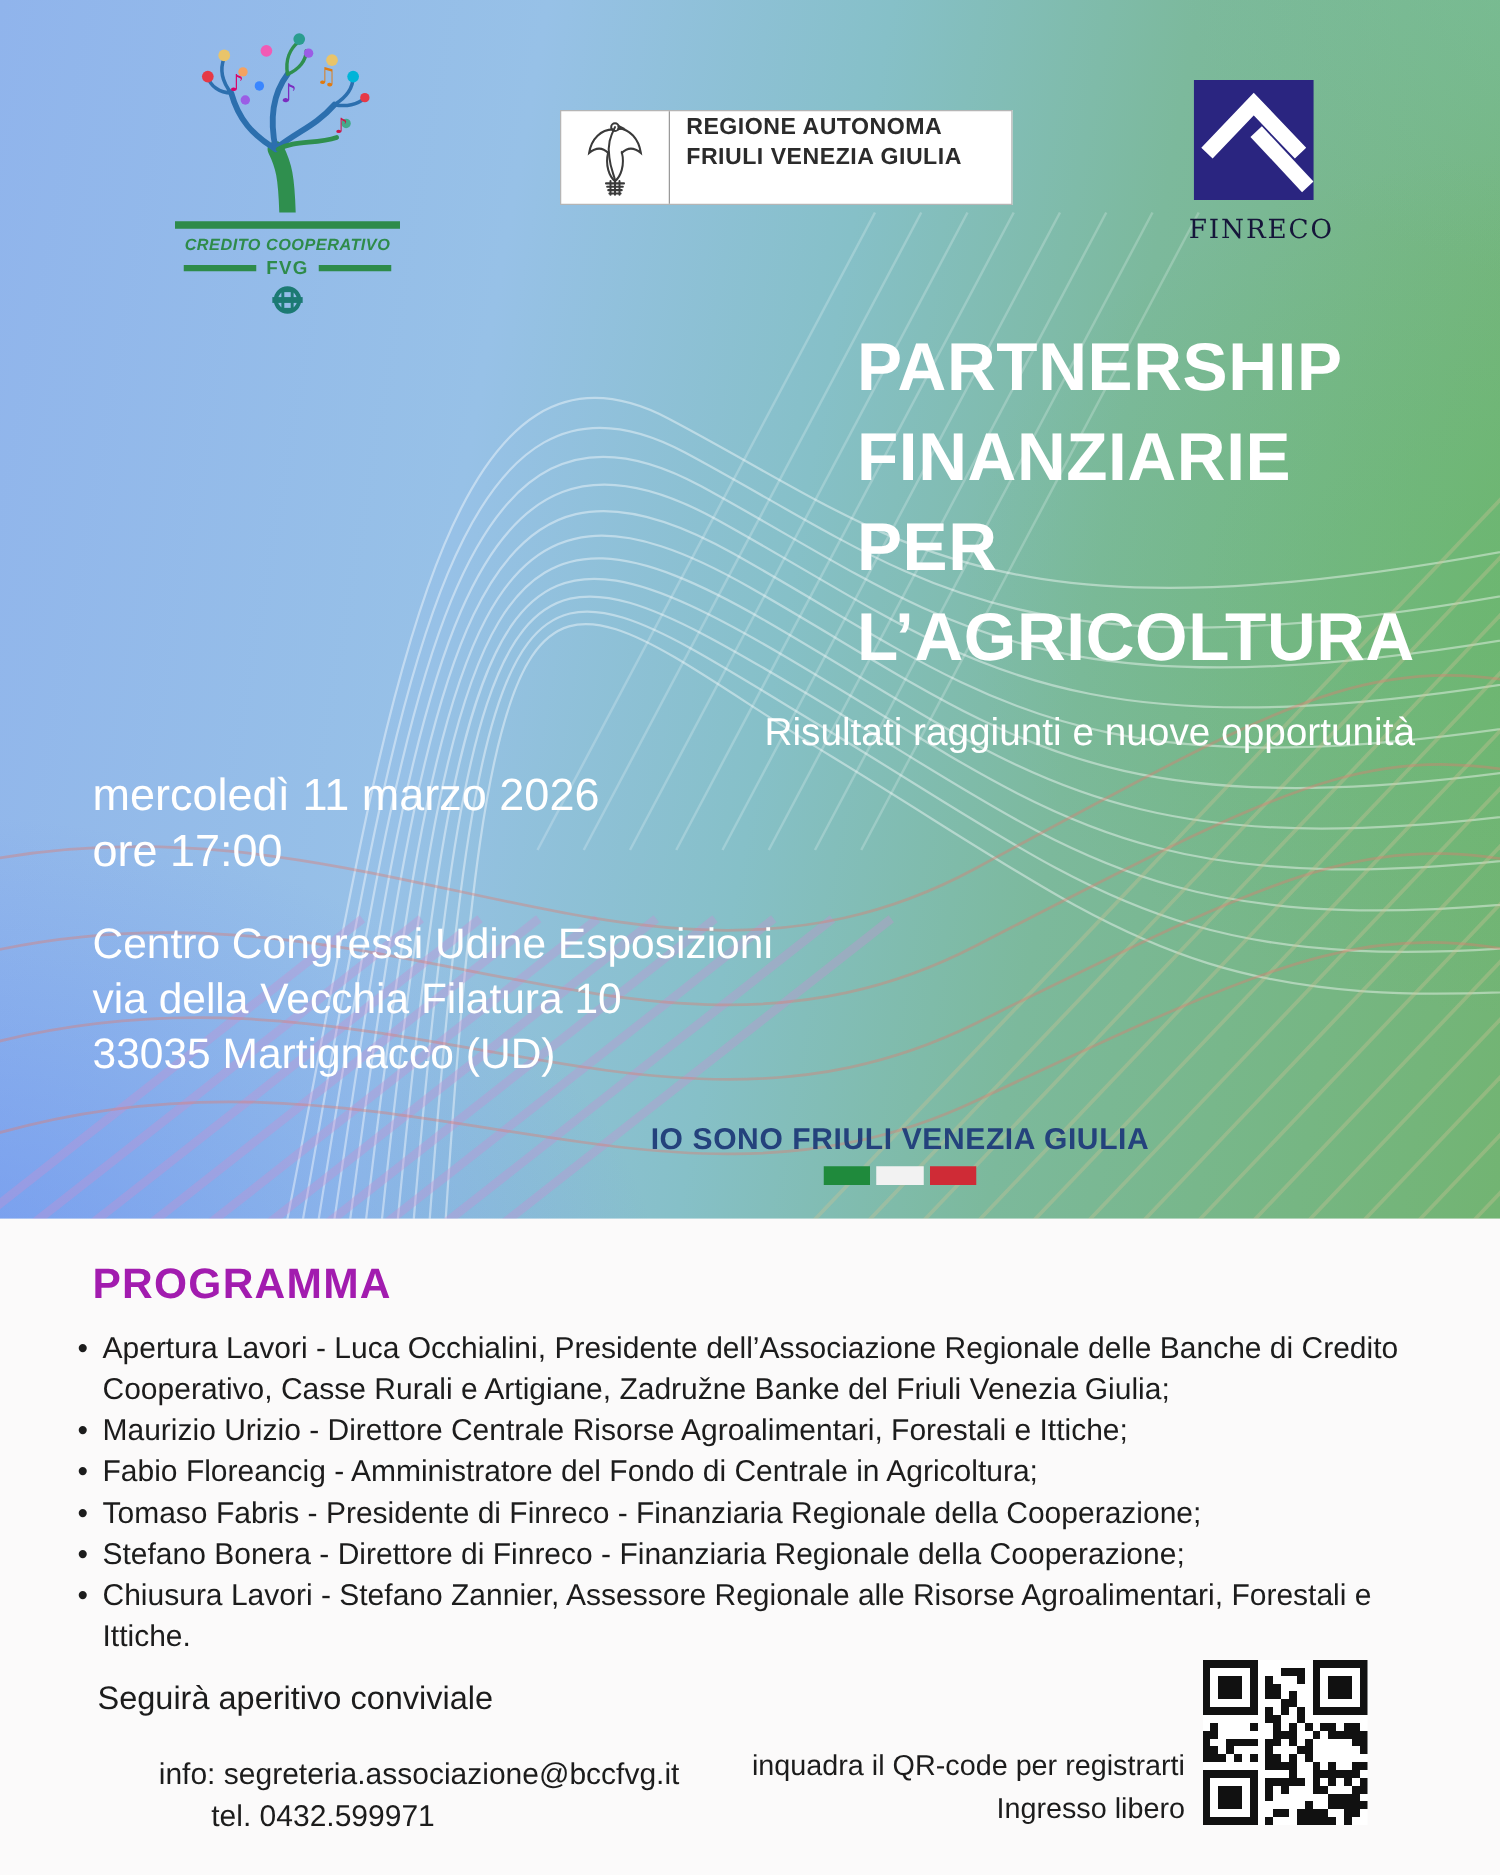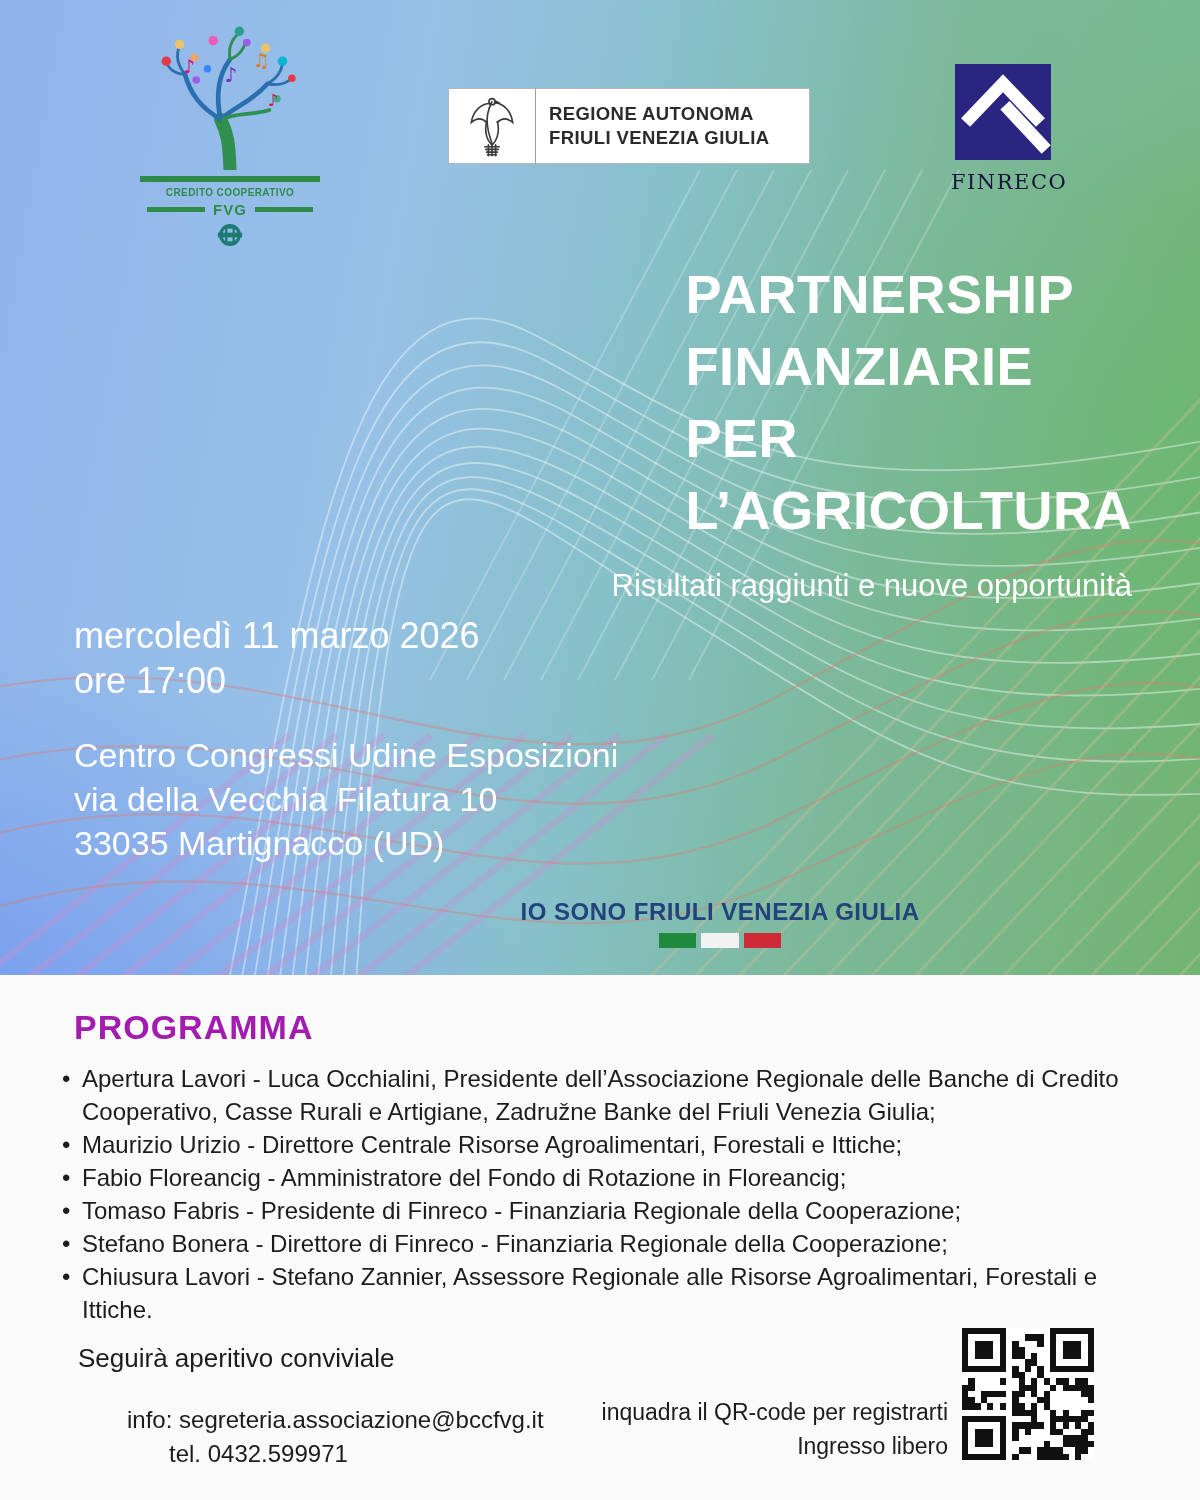--- a/index.html
+++ b/index.html
@@ -9,28 +9,28 @@
   .hero{position:absolute;left:0;top:0;width:1200px;height:975px;
     background:
       radial-gradient(90% 75% at -5% 108%, rgba(86,124,246,0.50) 0%, rgba(86,124,246,0) 55%),
       radial-gradient(70% 60% at 106% 48%, rgba(95,185,95,0.40) 0%, rgba(95,185,95,0) 60%),
       radial-gradient(55% 50% at 110% -5%, rgba(125,198,178,0.45) 0%, rgba(125,198,178,0) 58%),
       linear-gradient(100deg,#90b4ec 0%,#97c1e7 32%,#86c0c8 52%,#7cb99c 70%,#72b472 100%);}
   .waves{position:absolute;left:0;top:0;pointer-events:none;}
   
   .bcc{position:absolute;left:128px;top:20px;width:204px;text-align:center;}
   .bcc-bar{height:6px;background:#2e8b4a;margin:2px 12px 0;}
-  .bcc-l1{color:#2e8b4a;font-weight:700;font-size:10px;letter-spacing:.4px;margin-top:5px;}
+  .bcc-l1{color:#2e8b4a;font-weight:700;font-size:13px;letter-spacing:.4px;margin-top:5px;font-style:italic;}
   .bcc-l2{display:flex;align-items:center;justify-content:center;gap:8px;margin-top:3px;}
   .bcc-l2 .bar{height:5px;background:#2e8b4a;width:58px;}
   .bcc-l2 .txt{color:#2e8b4a;font-weight:700;font-size:15px;letter-spacing:1px;}
   .regbox{position:absolute;left:448px;top:88px;width:362px;height:76px;background:#fff;
           border:1px solid #b5b5b5;display:flex;box-sizing:border-box;}
   .regbox .eaglecell{width:86px;border-right:1px solid #9a9a9a;display:flex;align-items:center;justify-content:center;}
-  .regbox .rtext{flex:1;display:flex;flex-direction:column;justify-content:center;padding-left:13px;
+  .regbox .rtext{flex:1;display:flex;flex-direction:column;padding-left:13px;
                  color:#2b2b2b;font-weight:700;font-size:18.5px;line-height:24px;letter-spacing:.4px;}
   .finreco{position:absolute;left:951px;top:64px;width:104px;text-align:center;}
   .finreco .lbl{font-family:"DejaVu Serif",serif;font-size:21px;color:#16163a;letter-spacing:1.5px;margin-top:6px;}
   
   .title{position:absolute;right:68px;top:258px;text-align:left;color:#fff;
          font-size:54px;font-weight:700;line-height:72px;letter-spacing:.5px;}
   .subtitle{position:absolute;right:68px;top:568px;color:#fff;font-size:31px;font-weight:400;}
   .datetime{position:absolute;left:74px;top:613px;color:#fff;font-size:36px;line-height:45px;}
   .venue{position:absolute;left:74px;top:733px;color:#fff;font-size:34px;line-height:44px;}
   .claim{position:absolute;left:380px;top:898px;width:680px;text-align:center;
@@ -204,21 +204,21 @@
           <span style="background:#cf2b36"></span>
       </div>
     </div>
   </div>
 
   <div class="program">
     <h2>PROGRAMMA</h2>
     <ul class="plist">
       <li>Apertura Lavori - Luca Occhialini, Presidente dell’Associazione Regionale delle Banche di Credito Cooperativo, Casse Rurali e Artigiane, Zadružne Banke del Friuli Venezia Giulia;</li>
       <li>Maurizio Urizio - Direttore Centrale Risorse Agroalimentari, Forestali e Ittiche;</li>
-      <li>Fabio Floreancig - Amministratore del Fondo di Rotazione in Floreancig;</li>
+      <li>Fabio Floreancig - Amministratore del Fondo di Centrale in Agricoltura;</li>
       <li>Tomaso Fabris - Presidente di Finreco - Finanziaria Regionale della Cooperazione;</li>
       <li>Stefano Bonera - Direttore di Finreco - Finanziaria Regionale della Cooperazione;</li>
       <li>Chiusura Lavori - Stefano Zannier, Assessore Regionale alle Risorse Agroalimentari, Forestali e Ittiche.</li>
     </ul>
     <div class="aperitivo">Seguirà aperitivo conviviale</div>
     <div class="infoblk">
       <div>info: segreteria.associazione@bccfvg.it</div>
       <div class="tel">tel. 0432.599971</div>
     </div>
     <div class="entry">

